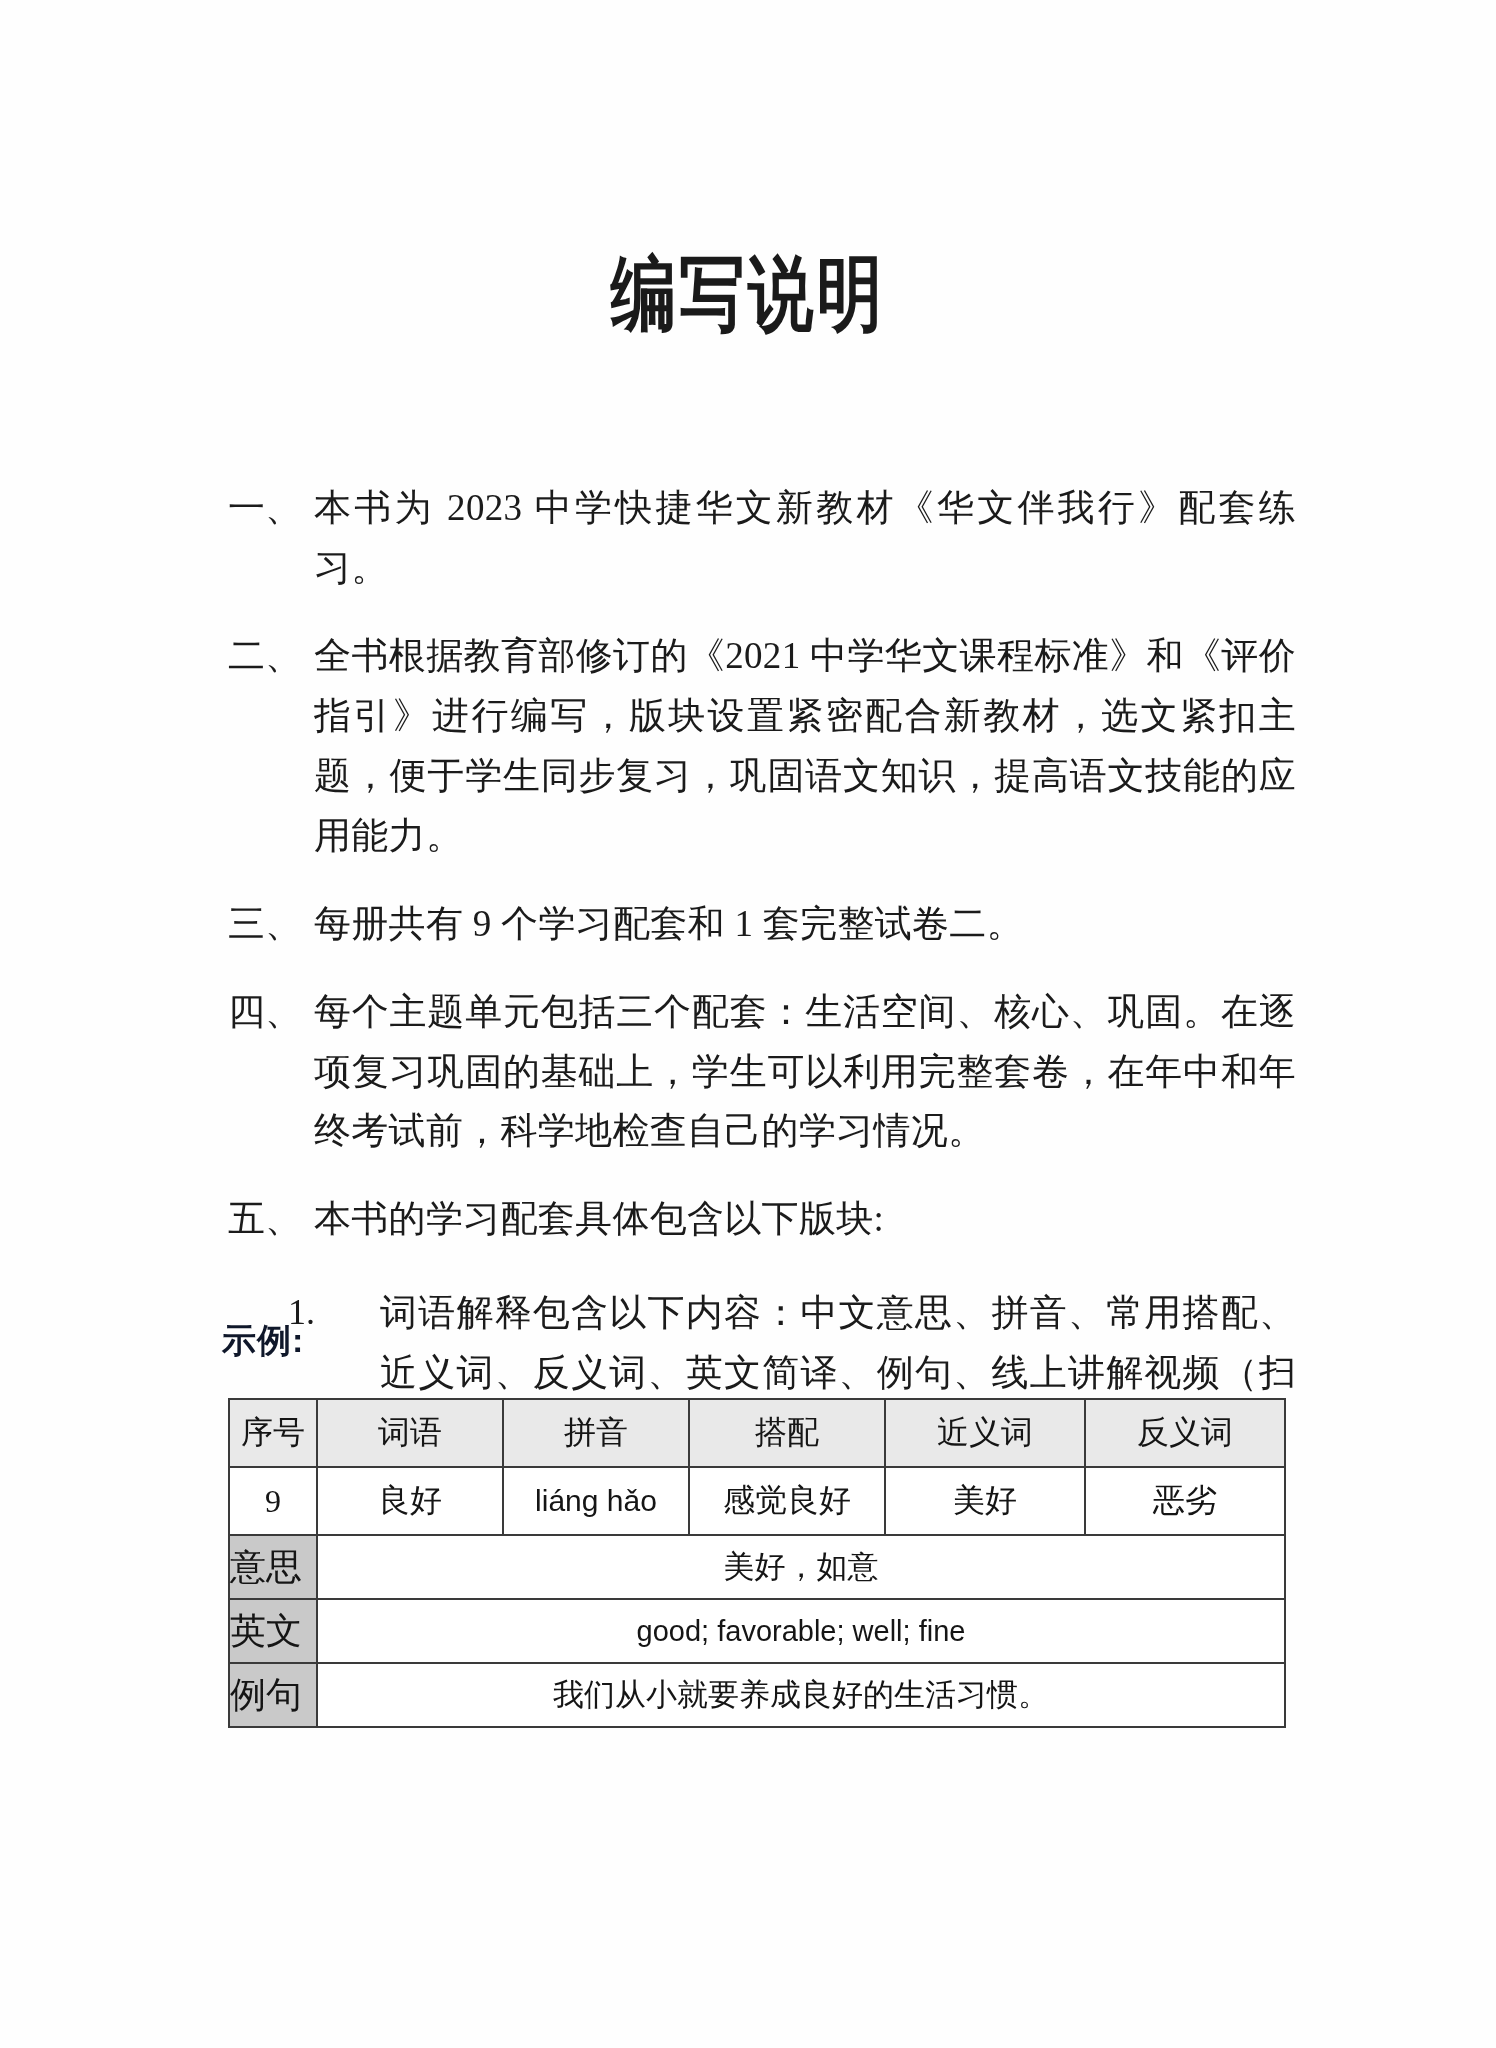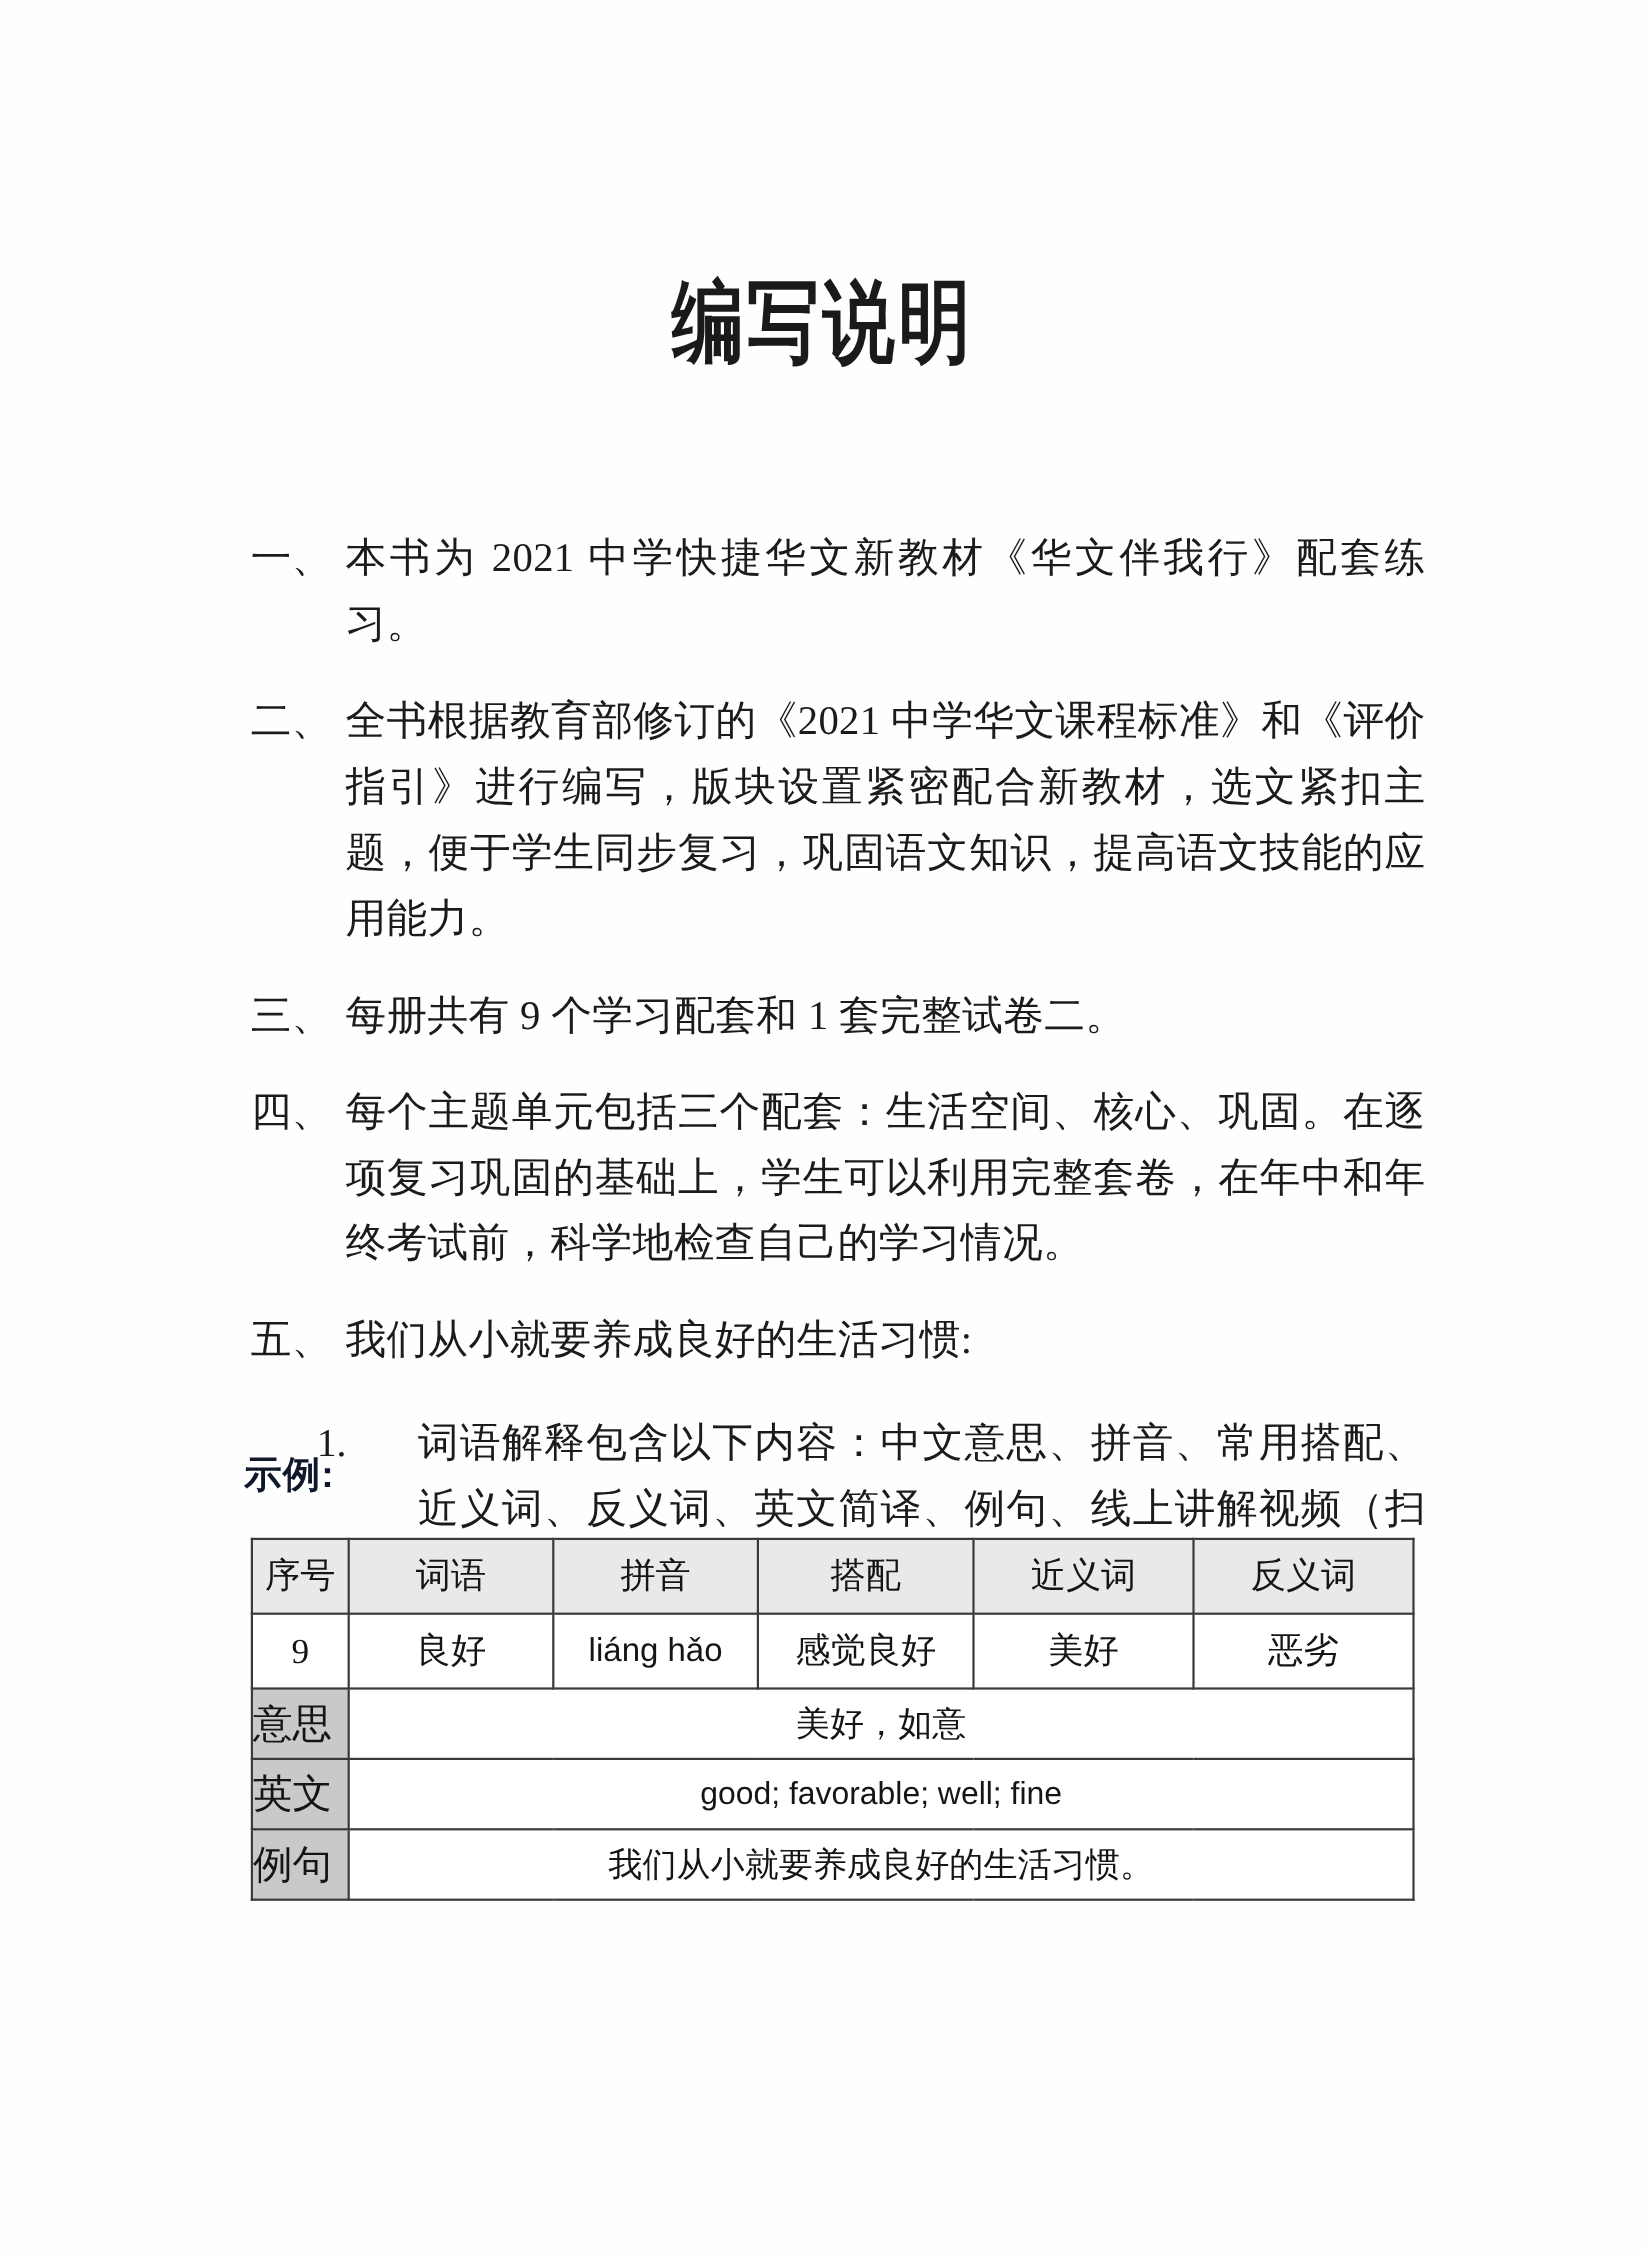--- a/index.html
+++ b/index.html
@@ -164,41 +164,41 @@
 <body>
 
 <div class="page">
 
   <h1 class="doc-title">编写说明</h1>
 
   <div class="body-list">
 
     <div class="li">
       <span class="marker">一、</span>
-      <span class="li-text">本书为 2021 中学快捷华文新教材《华文伴我行》配套练习。</span>
+      <span class="li-text">本书为 2023 中学快捷华文新教材《华文伴我行》配套练习。</span>
     </div>
 
     <div class="li">
       <span class="marker">二、</span>
       <span class="li-text">全书根据教育部修订的《2021 中学华文课程标准》和《评价指引》进行编写，版块设置紧密配合新教材，选文紧扣主题，便于学生同步复习，巩固语文知识，提高语文技能的应用能力。</span>
     </div>
 
     <div class="li">
       <span class="marker">三、</span>
       <span class="li-text">每册共有 9 个学习配套和 1 套完整试卷二。</span>
     </div>
 
     <div class="li">
       <span class="marker">四、</span>
       <span class="li-text">每个主题单元包括三个配套：生活空间、核心、巩固。在逐项复习巩固的基础上，学生可以利用完整套卷，在年中和年终考试前，科学地检查自己的学习情况。</span>
     </div>
 
     <div class="li">
       <span class="marker">五、</span>
-      <span class="li-text">我们从小就要养成良好的生活习惯:</span>
+      <span class="li-text">本书的学习配套具体包含以下版块:</span>
     </div>
 
     <div class="sub-list">
       <div class="sub-li">
         <span class="marker">1.</span>
         <span class="li-text">词语解释包含以下内容：中文意思、拼音、常用搭配、近义词、反义词、英文简译、例句、线上讲解视频（扫描 QR 码可观看视频）。</span>
       </div>
     </div>
 
   </div>

